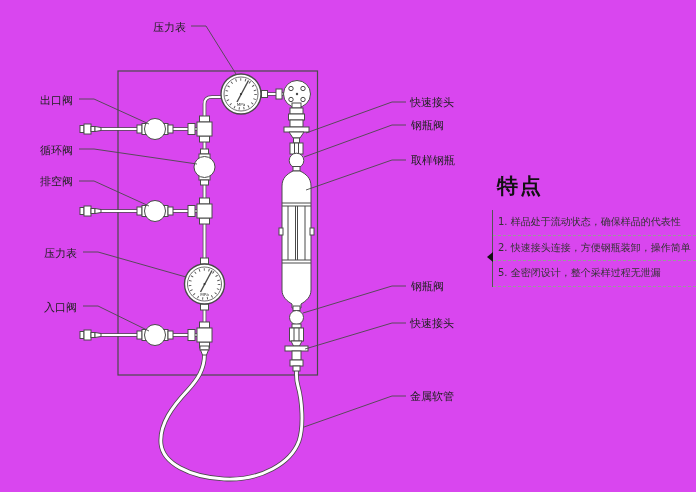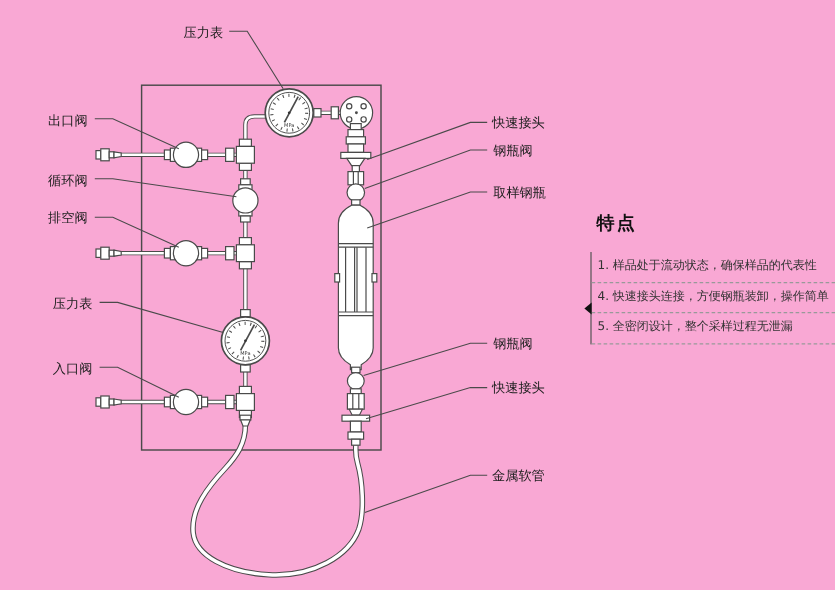--- a/index.html
+++ b/index.html
@@ -1,26 +1,26 @@
 <!DOCTYPE html>
 <html><head>
 <meta charset="utf-8">
 <style>
   html,body{margin:0;padding:0;background:#fff;}
   .stage{
-    position:relative;width:696px;height:492px;background:#f9a8d4;overflow:hidden;
+    position:relative;width:696px;height:492px;background:#d946ef;overflow:hidden;
     font-family:"DejaVu Sans","Liberation Sans",sans-serif;
   }
   .stage svg{position:absolute;left:0;top:0;}
   svg text{fill:#222;font-size:11px;font-family:"DejaVu Sans","Liberation Sans",sans-serif;}
   svg .gauge-unit{font-size:4.2px;fill:#333;}
   
   .features{position:absolute;left:484px;top:176px;width:212px;}
   .features h2{
-    margin:0 0 14px 13px;font-size:15px;line-height:20px;font-weight:bold;
+    margin:0 0 14px 13px;font-size:21px;line-height:20px;font-weight:bold;
     color:#111;letter-spacing:2px;
   }
   .features ul{
     list-style:none;margin:0 0 0 8px;padding:0;border-left:1px solid #555;position:relative;
   }
   .features li{
     height:24.6px;line-height:24.6px;font-size:10px;color:#333;
     padding-left:5px;border-bottom:1px dashed #999;white-space:nowrap;overflow:visible;
   }
   .features .arrow{
@@ -204,18 +204,18 @@
       <text x="410" y="327">快速接头</text>
       <text x="410" y="400">金属软管</text>
     </g>
   </svg>
 
   <div class="features">
     <h2>特点</h2>
     <ul>
       <span class="arrow"></span>
       <li>1. 样品处于流动状态，确保样品的代表性</li>
-      <li>4. 快速接头连接，方便钢瓶装卸，操作简单</li>
+      <li>2. 快速接头连接，方便钢瓶装卸，操作简单</li>
       <li>5. 全密闭设计，整个采样过程无泄漏</li>
     </ul>
   </div>
 
 </div>
 
 </body></html>

